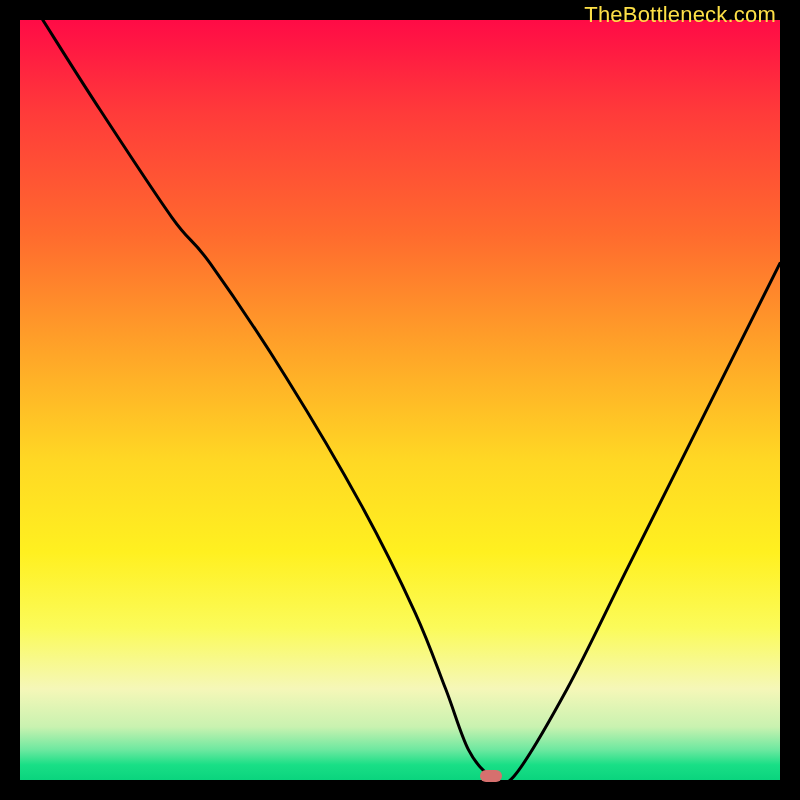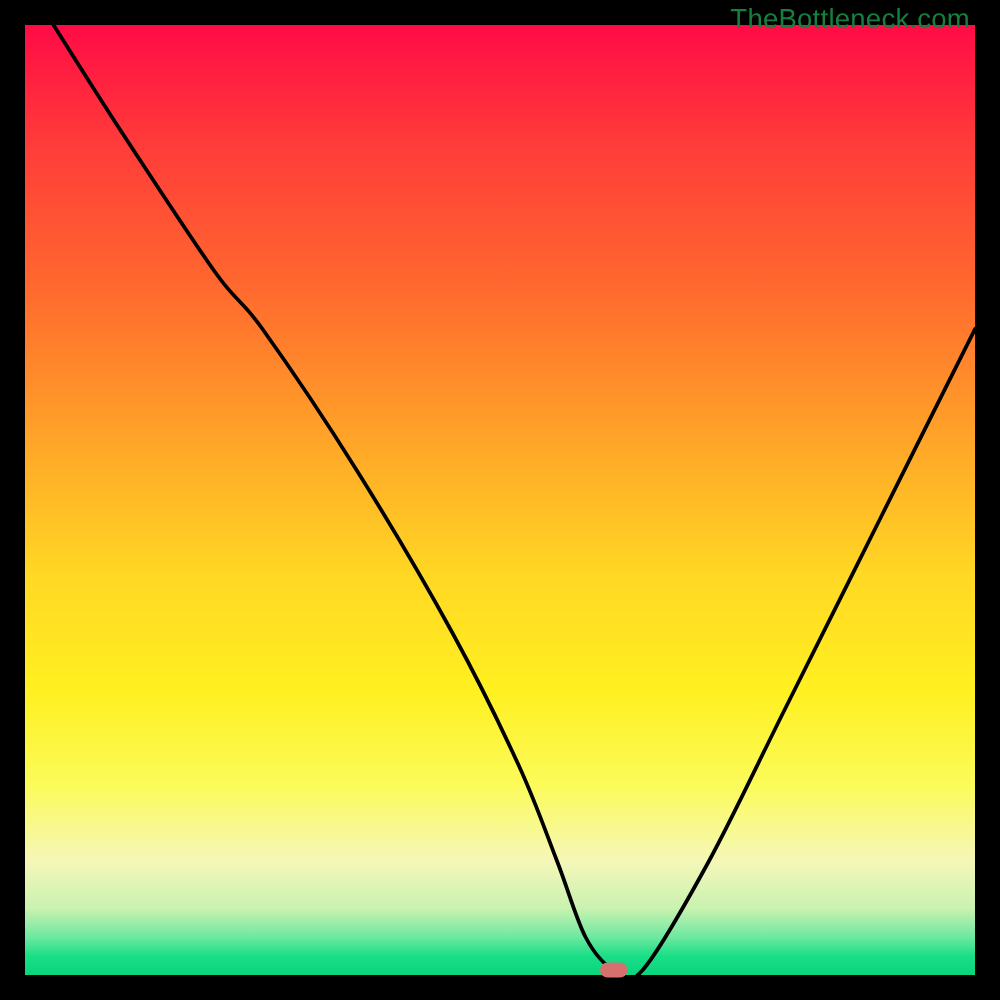--- a/index.html
+++ b/index.html
@@ -37,21 +37,21 @@
       #c9f2b0 93%,
       #6ee8a0 96%,
       #19df86 98%,
       #0ad47e 100%
     );
   }
   .watermark {
     position: absolute;
     top: 2px;
     right: 24px;
-    color: #15803d;
+    color: #fde047;
     font-size: 22px;
     font-weight: 500;
     letter-spacing: 0.2px;
     user-select: none;
   }
   svg.curve {
     position: absolute;
     left: 0;
     top: 0;
     width: 760px;

